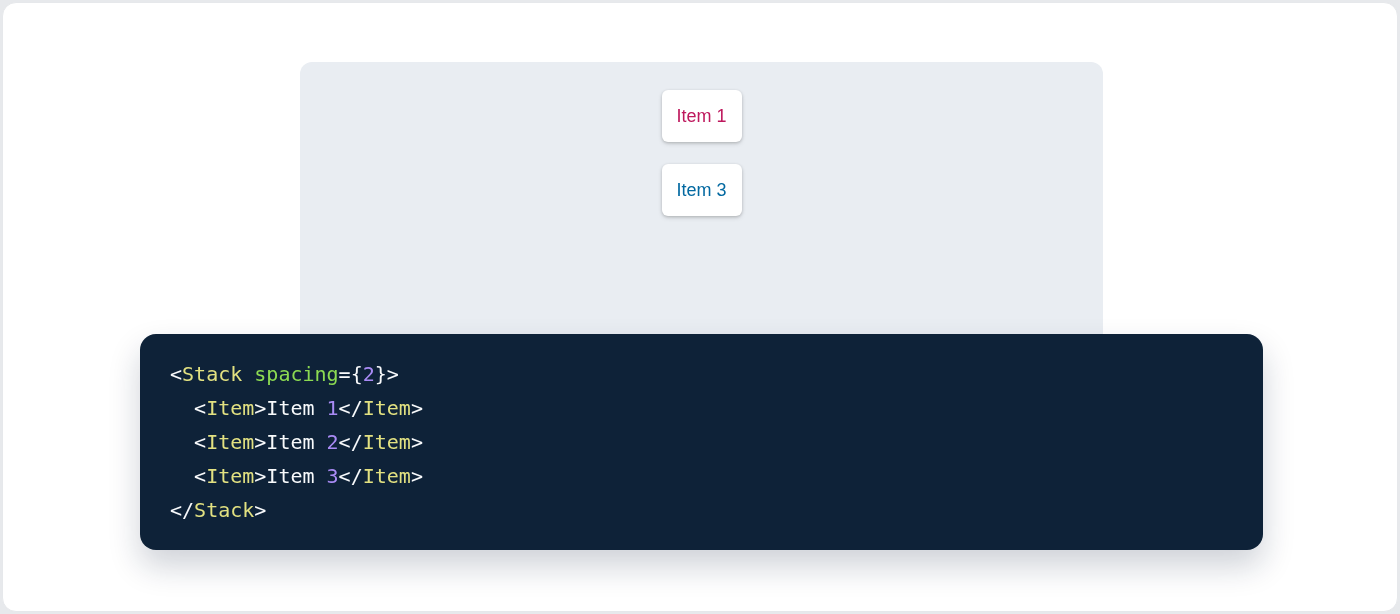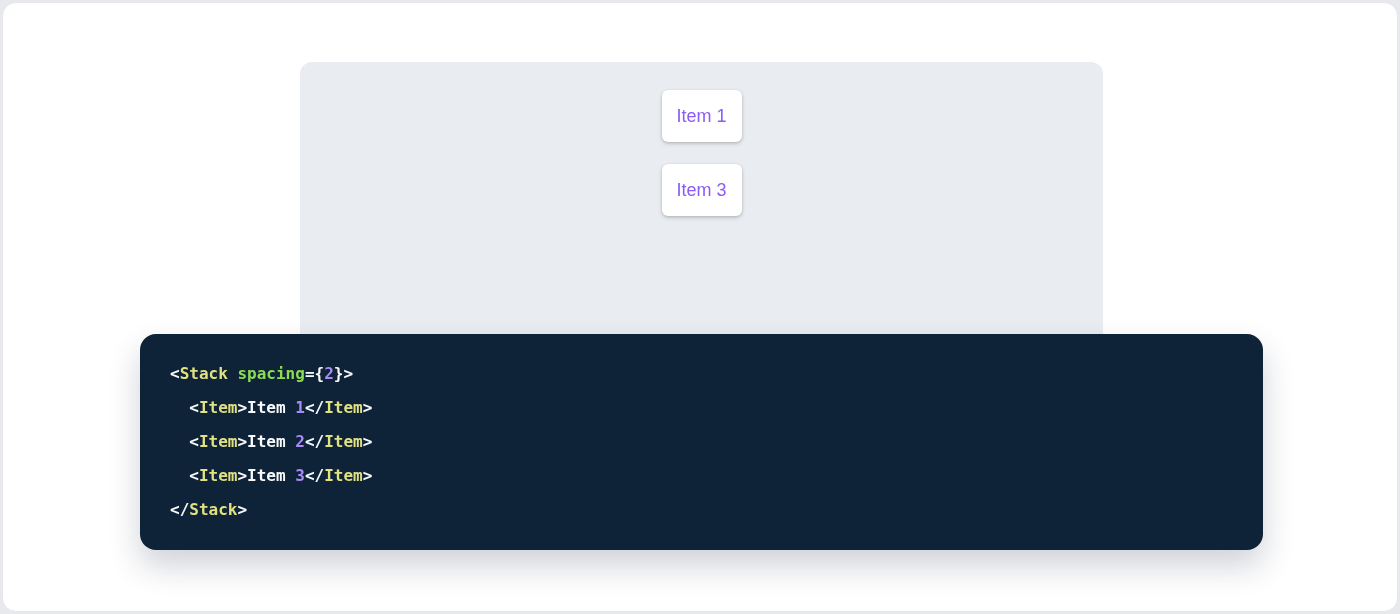--- a/index.html
+++ b/index.html
@@ -43,38 +43,37 @@
   .code-block {
     position: absolute;
     left: 137px; top: 331px;
     width: 1123px; height: 216px;
     border-radius: 16px;
     box-shadow: 0 16px 32px rgba(15, 30, 60, 0.20);
     padding: 23px 30px;
   }
   .code-block pre {
     font-family: "DejaVu Sans Mono", monospace;
-    font-size: 16px;
+    font-size: 20px;
     line-height: 34px;
     white-space: pre;
-    font-weight: bold;
   }
 </style>
 </head>
 <body style="background: rgb(231, 233, 236);">
 
 <div class="frame" style="background: rgb(255, 255, 255);">
 
   <div class="demo-panel" style="background: rgb(233, 237, 242);">
     <div class="stack" id="stack">
         <div class="stack-item">
-          <span style="color: #8b5cf6;">Item 1</span>
+          <span style="color: #be185d;">Item 1</span>
         </div>
         <div class="stack-item">
-          <span style="color: #8b5cf6;">Item 3</span>
+          <span style="color: #0369a1;">Item 3</span>
         </div>
       </div>
   </div>
 
   <div class="code-block" id="code-block" style="background: rgb(14, 34, 56);">
     <pre id="code"><div><span style="color: rgb(248, 250, 252);">&lt;</span><span style="color: rgb(226, 225, 129);">Stack</span><span style="color: rgb(248, 250, 252);"> </span><span style="color: rgb(140, 219, 82);">spacing</span><span style="color: rgb(248, 250, 252);">={</span><span style="color: rgb(169, 139, 245);">2</span><span style="color: rgb(248, 250, 252);">}&gt;</span></div><div><span style="color: rgb(248, 250, 252);">  &lt;</span><span style="color: rgb(226, 225, 129);">Item</span><span style="color: rgb(248, 250, 252);">&gt;</span><span style="color: rgb(248, 250, 252);">Item </span><span style="color: rgb(169, 139, 245);">1</span><span style="color: rgb(248, 250, 252);">&lt;/</span><span style="color: rgb(226, 225, 129);">Item</span><span style="color: rgb(248, 250, 252);">&gt;</span></div><div><span style="color: rgb(248, 250, 252);">  &lt;</span><span style="color: rgb(226, 225, 129);">Item</span><span style="color: rgb(248, 250, 252);">&gt;</span><span style="color: rgb(248, 250, 252);">Item </span><span style="color: rgb(169, 139, 245);">2</span><span style="color: rgb(248, 250, 252);">&lt;/</span><span style="color: rgb(226, 225, 129);">Item</span><span style="color: rgb(248, 250, 252);">&gt;</span></div><div><span style="color: rgb(248, 250, 252);">  &lt;</span><span style="color: rgb(226, 225, 129);">Item</span><span style="color: rgb(248, 250, 252);">&gt;</span><span style="color: rgb(248, 250, 252);">Item </span><span style="color: rgb(169, 139, 245);">3</span><span style="color: rgb(248, 250, 252);">&lt;/</span><span style="color: rgb(226, 225, 129);">Item</span><span style="color: rgb(248, 250, 252);">&gt;</span></div><div><span style="color: rgb(248, 250, 252);">&lt;/</span><span style="color: rgb(226, 225, 129);">Stack</span><span style="color: rgb(248, 250, 252);">&gt;</span></div></pre>
   </div>
 
 </div>
 

